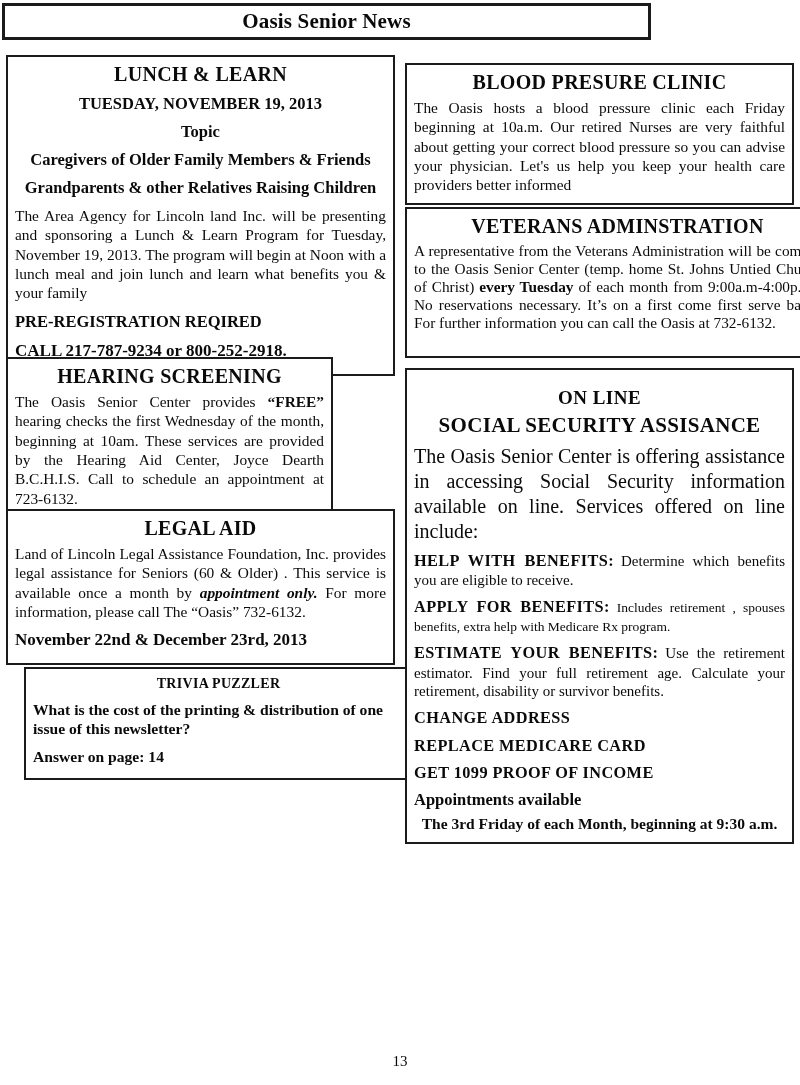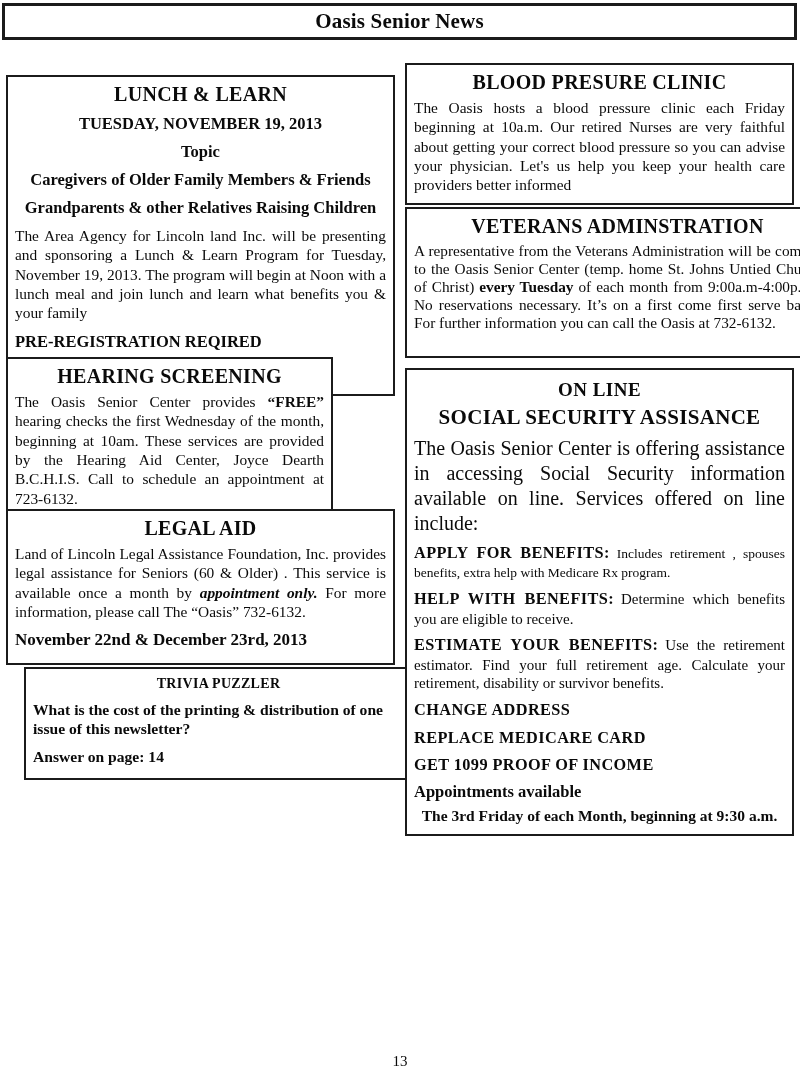--- a/index.html
+++ b/index.html
@@ -13,51 +13,51 @@
     overflow: hidden;
   }
   .box {
     position: absolute;
     box-sizing: border-box;
     border: 2px solid #1b1b1b;
     background: #ffffff;
     padding: 3px 7px 4px 7px;
   }
   .masthead {
-    left: 2px; top: 3px; width: 795px; height: 37px;
+    left: 2px; top: 3px; width: 649px; height: 37px;
     border-width: 3px;
     display: flex; align-items: center; justify-content: center;
   }
   .masthead-title {
     font-size: 21px; font-weight: bold; letter-spacing: 0.2px;
   }
   
   .h-lg { font-size: 20px; font-weight: bold; text-align: center; margin: 3px 0 4px 0; letter-spacing: 0.3px; }
   .h-md { font-size: 16.5px; font-weight: bold; text-align: center; margin: 8px 0; }
   .h-sm { font-size: 14px; font-weight: bold; text-align: center; margin: 4px 0 8px 0; letter-spacing: 0.3px; }
   .body-just {
     font-size: 15.4px; line-height: 1.255; text-align: justify; margin: 4px 0;
   }
   .b { font-weight: bold; }
   .bi { font-weight: bold; font-style: italic; }
   .center-bold { font-size: 16.5px; font-weight: bold; text-align: left; margin: 9px 0; }
   .left-bold { font-size: 15.6px; font-weight: bold; text-align: left; margin: 8px 0; line-height: 1.25; }
 
   
-  .lunch    { left: 6px;   top: 55px;  width: 389px; min-height: 285px; margin-top: 20px; }
+  .lunch    { left: 6px;   top: 55px;  width: 389px; min-height: 285px; }
   .hearing  { left: 6px;   top: 357px; width: 327px; min-height: 135px; }
   .legal    { left: 6px;   top: 509px; width: 389px; min-height: 139px; }
   .trivia   { left: 24px;   top: 667px; width: 389px; min-height: 101px; }
   .blood    { left: 405px; top: 63px;  width: 389px; min-height: 134px; }
   .veterans { left: 405px; top: 207px; width: 425px; min-height: 151px; }
   .social   { left: 405px; top: 368px; width: 389px; min-height: 400px; }
 
   .veterans .body-just { line-height: 1.18; font-size: 15.3px; }
 
-  .social .h-on-line { font-size: 19px; font-weight: bold; text-align: center; margin: 6px 0 4px 0; letter-spacing: 0.5px; }
+  .social .h-on-line { font-size: 19px; font-weight: bold; text-align: center; margin: 14px 0 4px 0; letter-spacing: 0.5px; }
   .social .h-ssa { font-size: 21px; font-weight: bold; text-align: center; margin: 4px 0 6px 0; letter-spacing: 0.3px; }
   .social .intro { font-size: 20px; line-height: 1.25; text-align: justify; margin: 4px 0 6px 0; }
   .svc { margin: 7px 0; font-size: 15px; line-height: 1.25; text-align: justify; }
   .svc-label { font-weight: bold; font-size: 16.3px; letter-spacing: 0.4px; }
   .svc-desc { margin-left: 7px; }
   .svc-desc-small { font-size: 13.5px; }
   .social .center-bold { margin: 7px 0 5px 0; }
   .social .schedule { font-size: 15.5px; font-weight: bold; text-align: center; margin: 5px 0; }
 
   .page-number {
@@ -110,23 +110,23 @@
   <section class="box veterans">
     <div class="h-lg">VETERANS ADMINSTRATION</div>
     <p class="body-just"><span>A representative from the Veterans Administration will be coming to the  Oasis Senior Center (temp. home St. Johns Untied Church of Christ) </span><span class="b">every Tuesday</span><span> of each month from 9:00a.m-4:00p.m..  No reservations necessary.  It’s on a first come first serve basis.  For further information you can call the Oasis at 732-6132.</span></p>
   </section>
 
   <section class="box social">
     <div class="h-on-line">ON LINE</div>
     <div class="h-ssa">SOCIAL SECURITY ASSISANCE</div>
     <p class="intro">The Oasis Senior Center is offering assistance in accessing Social Security information available on line.  Services offered on line include:</p>
 
+    <p class="svc"><span class="svc-label">HELP WITH BENEFITS:</span><span class="svc-desc">Determine which benefits you are eligible to receive.</span></p>
+
     <p class="svc"><span class="svc-label">APPLY FOR BENEFITS:</span><span class="svc-desc svc-desc-small">Includes retirement , spouses benefits, extra help with Medicare Rx program.</span></p>
-
-    <p class="svc"><span class="svc-label">HELP WITH BENEFITS:</span><span class="svc-desc">Determine which benefits you are eligible to receive.</span></p>
 
     <p class="svc"><span class="svc-label">ESTIMATE YOUR BENEFITS:</span><span class="svc-desc">Use the retirement estimator. Find your full retirement age. Calculate your retirement, disability or survivor benefits.</span></p>
 
     <p class="svc"><span class="svc-label">CHANGE ADDRESS</span></p>
 
     <p class="svc"><span class="svc-label">REPLACE MEDICARE CARD</span></p>
 
     <p class="svc"><span class="svc-label">GET 1099 PROOF OF INCOME</span></p>
 
     <div class="center-bold">Appointments available</div>

